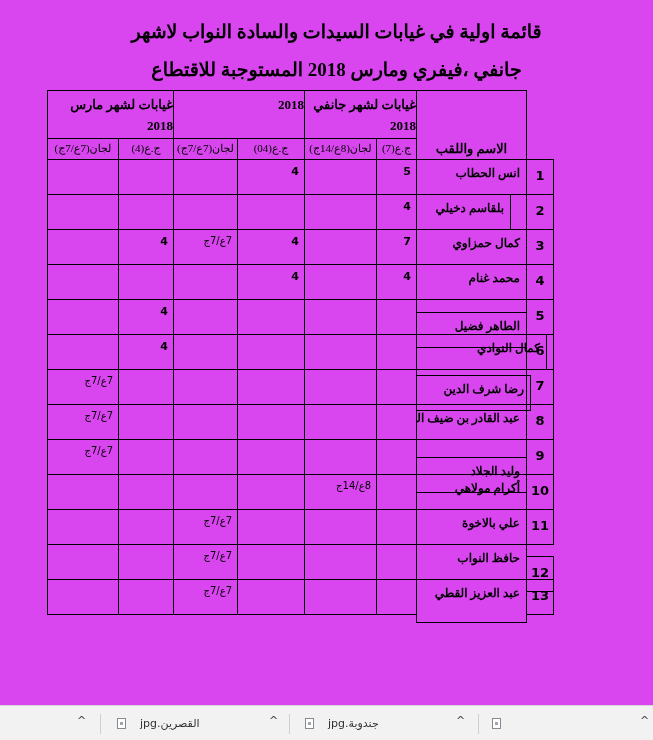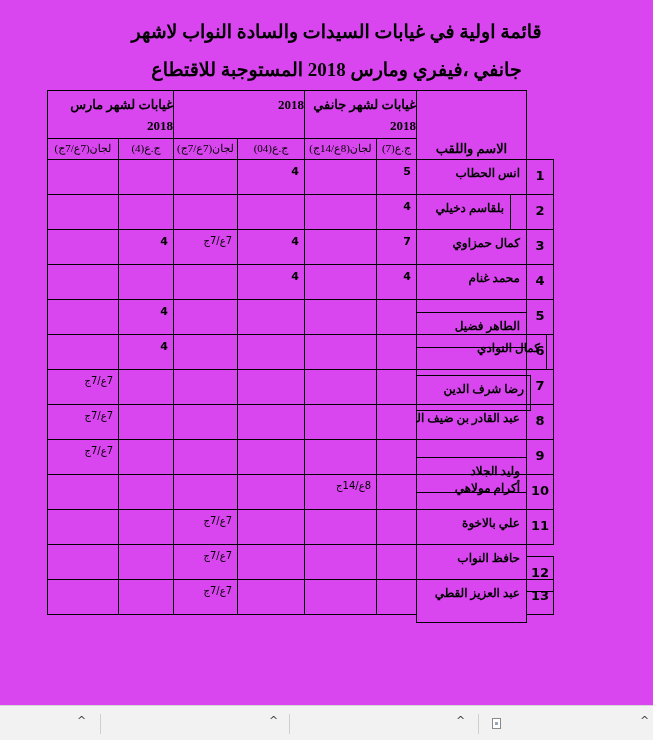--- a/index.html
+++ b/index.html
@@ -200,20 +200,28 @@
 
 <div class="dlbar">
 
   <div class="dl-item" style="left:492px;">
     <span class="file-icon"></span>
     <span style="direction:ltr; unicode-bidi:plaintext;margin-top:42px;">بنزرت.jpg</span>
   </div>
   <span class="chev" style="left:640px;">^</span>
   <div class="dl-sep" style="left:478px;"></div>
 
+  <div class="dl-item" style="left:305px;">
+    <span class="file-icon"></span>
+    <span style="direction:ltr; unicode-bidi:plaintext;">جندوبة.jpg</span>
+  </div>
   <span class="chev" style="left:456px;">^</span>
   <div class="dl-sep" style="left:289px;"></div>
 
+  <div class="dl-item" style="left:117px;">
+    <span class="file-icon"></span>
+    <span style="direction:ltr; unicode-bidi:plaintext;">القصرين.jpg</span>
+  </div>
   <span class="chev" style="left:269px;">^</span>
   <div class="dl-sep" style="left:100px;"></div>
 
   <span class="chev" style="left:77px;">^</span>
 </div>
 
 </body></html>

